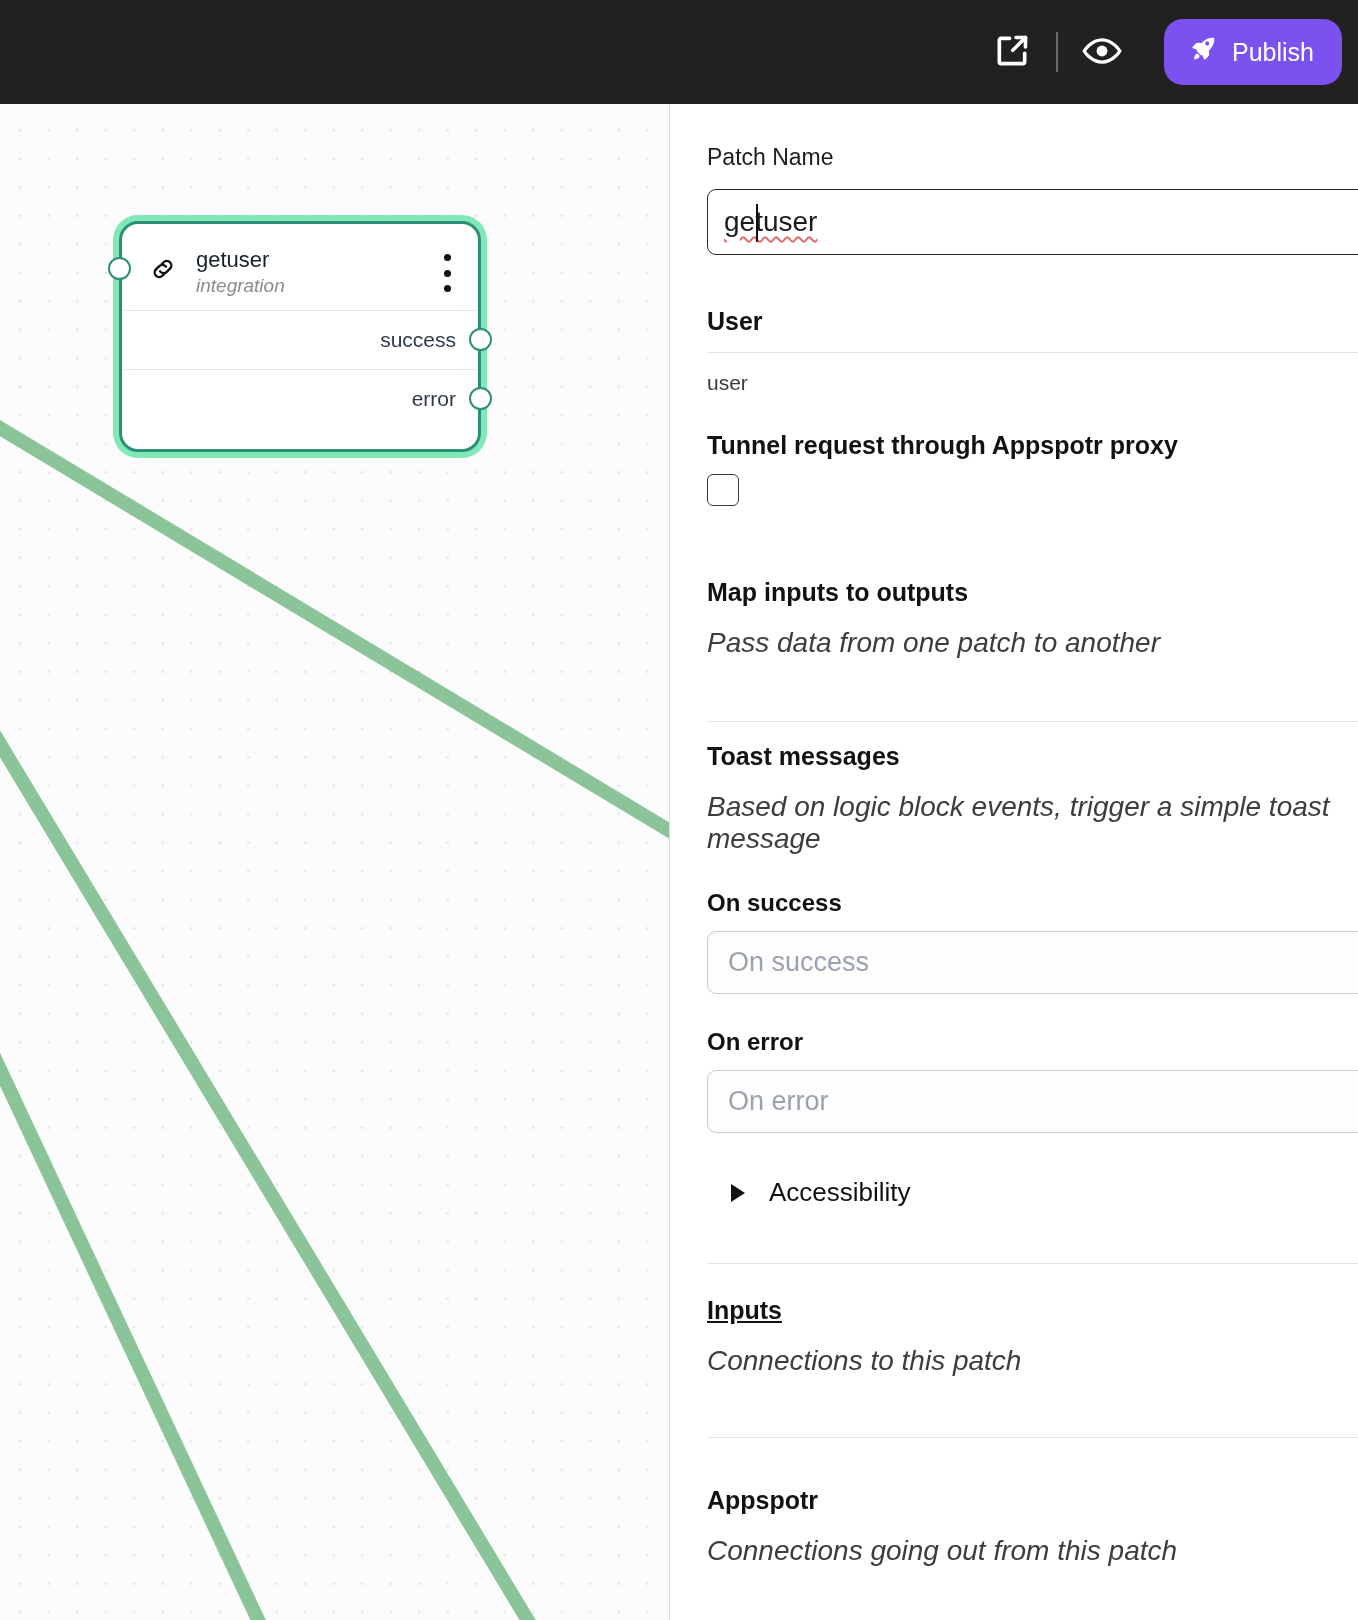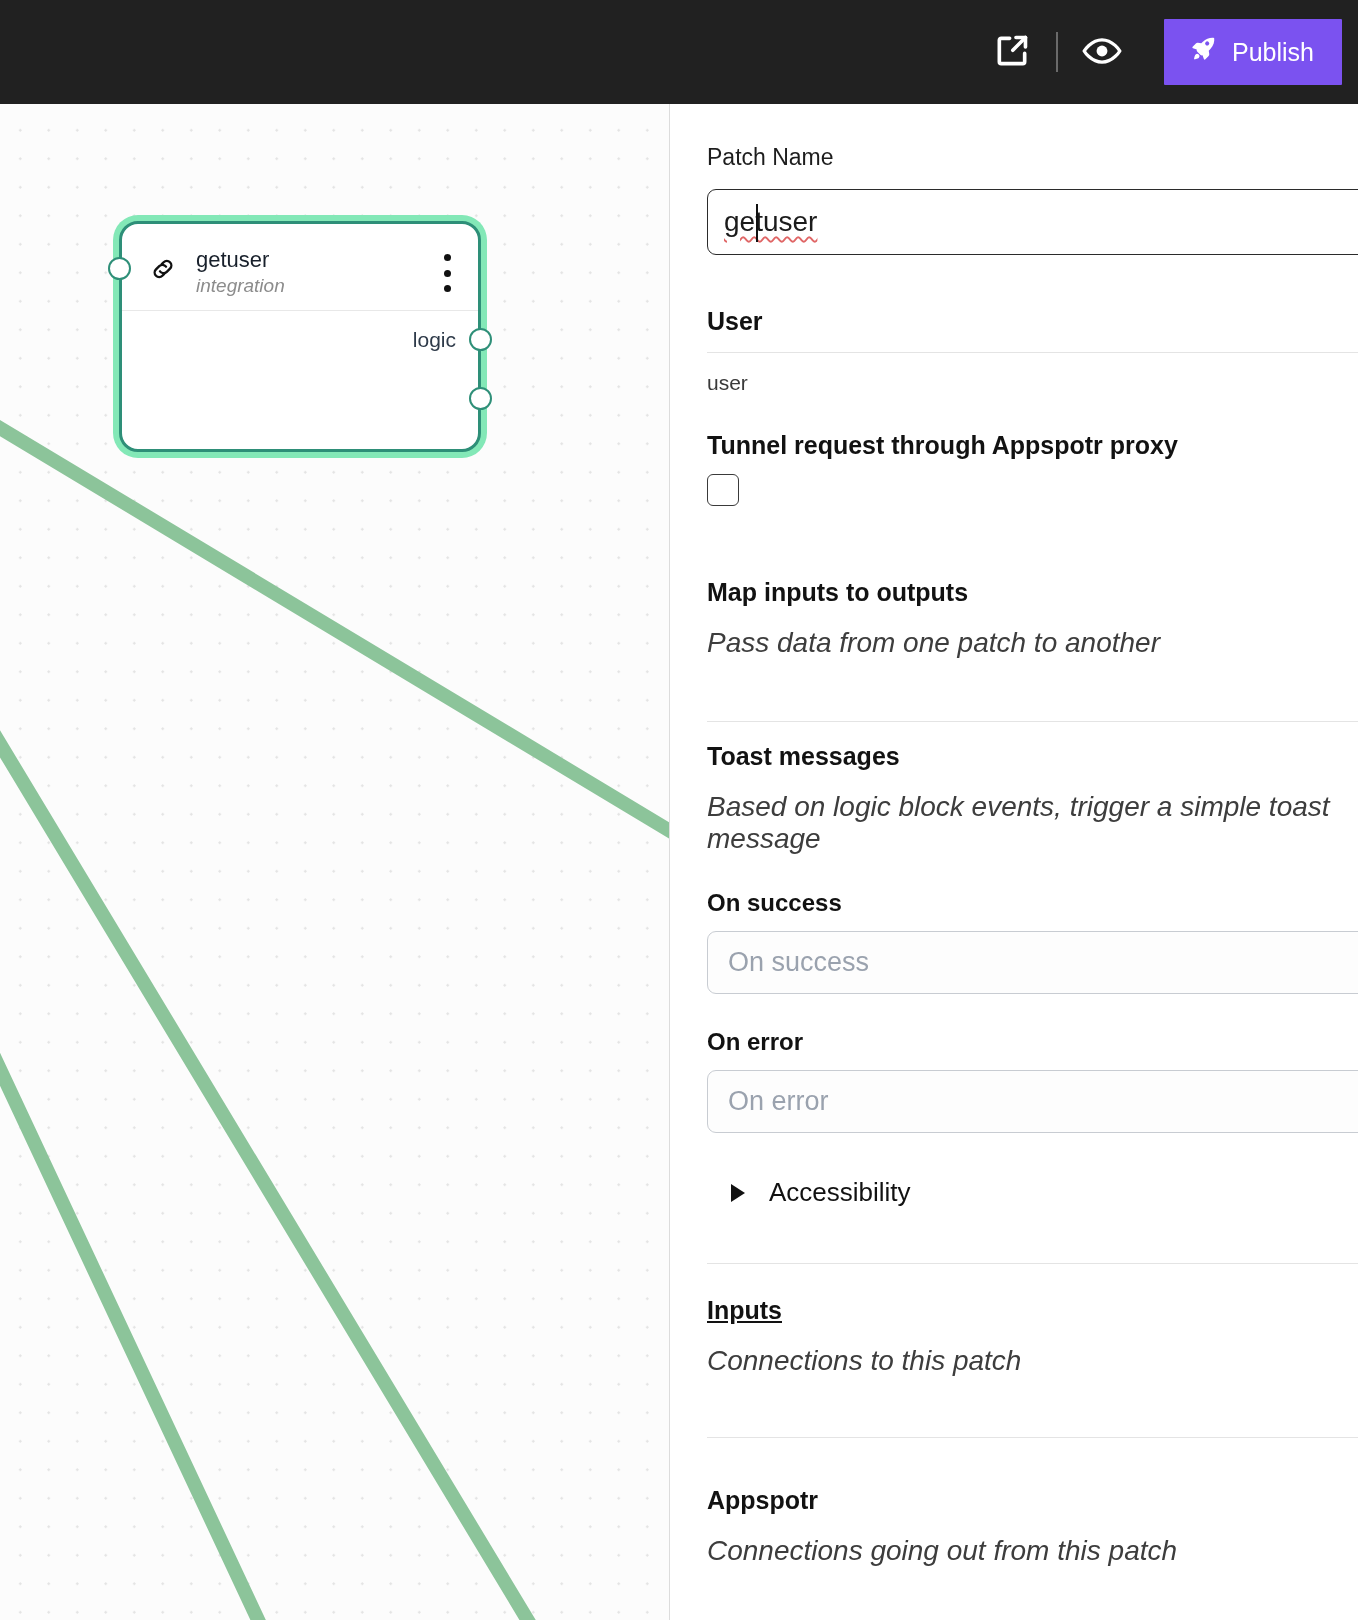--- a/index.html
+++ b/index.html
@@ -27,21 +27,21 @@
     width: 2px; height: 40px;
     background: #6a6a6a;
     margin: 0 16px;
   }
   .publish-btn {
     display: flex; align-items: center; gap: 14px;
     height: 66px;
     padding: 0 28px 0 24px;
     margin-left: 34px;
     background: #7B52F0;
-    border: none; border-radius: 1px;
+    border: none; border-radius: 19px;
     color: #ffffff;
     font-size: 25px;
     font-family: "Liberation Sans", sans-serif;
     cursor: pointer;
   }
   .publish-label { line-height: 1; }
 
   
   .canvas {
     position: absolute; left: 0; top: 104px;
@@ -282,21 +282,24 @@
         <div class="node-subtitle">integration</div>
       </div>
       <div class="node-menu">
         <i></i>
           <i></i>
           <i></i>
       </div>
     </div>
 
     <div class="node-row">
-      <span>logic</span>
+      <span>success</span>
+    </div>
+    <div class="node-row">
+      <span>error</span>
     </div>
 
     <div class="port port-out-success"></div>
     <div class="port port-out-error"></div>
   </div>
 </div>
 
 <div class="panel">
 
   <div class="panel-head">

